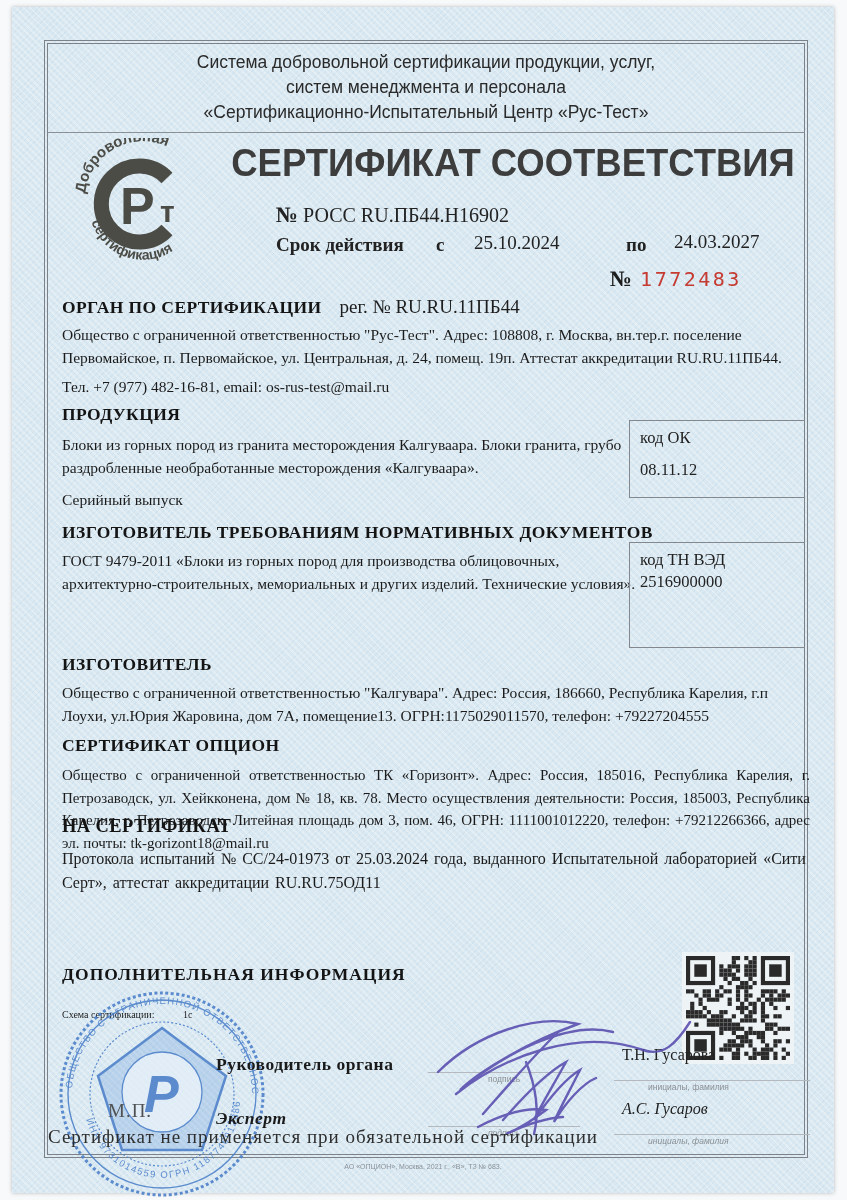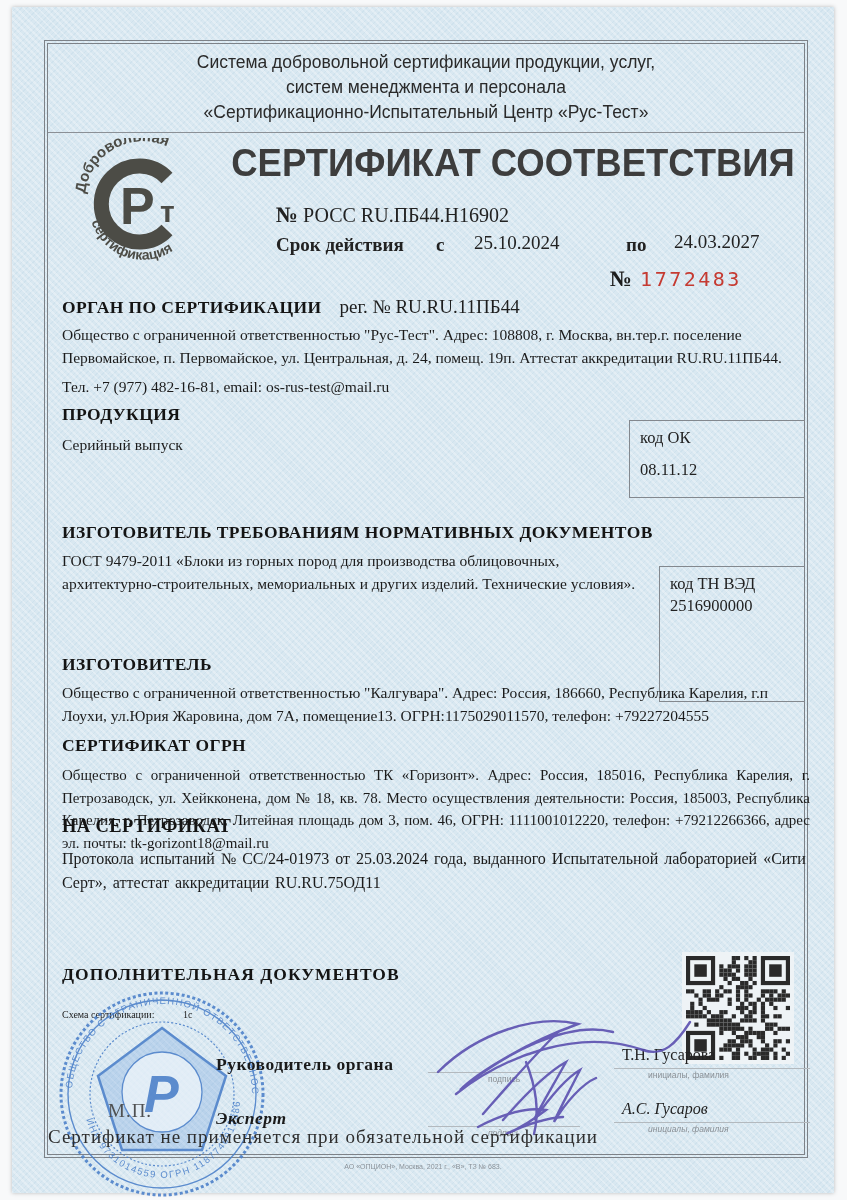--- a/index.html
+++ b/index.html
@@ -54,21 +54,21 @@
   .org-sec .body-txt{margin-top:5px;}
 
   .prod-sec{position:absolute;left:14px;top:360px;width:575px;}
   .prod-sec .body-txt{margin-top:8px;}
   .code-box{
     position:absolute;right:-1px;box-sizing:border-box;border:1px solid #83888e;border-right:none;
     padding:7px 10px;font-size:16.5px;color:#222;
   }
   .box-ok{left:581px;top:376px;height:78px;width:auto;right:-1px;}
   .box-ok .code-val{margin-top:12px;}
-  .box-tnved{left:611px;top:498px;height:136px;right:-1px;margin-top:24px;}
+  .box-tnved{left:581px;top:498px;height:106px;right:-1px;}
   .box-tnved .code-val{margin-top:2px;}
 
   .conf-sec{position:absolute;left:14px;top:478px;width:575px;}
   .conf-sec .sec-head{width:720px;}
   .conf-sec .body-txt{margin-top:6px;}
 
   .manu-sec{position:absolute;left:14px;top:610px;width:748px;}
   .manu-sec .body-txt{margin-top:6px;}
 
   .issued-sec{position:absolute;left:14px;top:691px;width:748px;}
@@ -92,21 +92,21 @@
     font-family:"Liberation Serif", serif;letter-spacing:1px;
   }
 
   .sig-row{position:absolute;left:168px;width:594px;height:46px;}
   .sig-row1{top:1002px;} .sig-row2{top:1056px;font-style:italic;}
   .sig-role{position:absolute;left:0;top:8px;font-weight:bold;font-size:17.5px;letter-spacing:.5px;color:#1a1a1a;}
   .sig-line{position:absolute;left:212px;top:0;width:152px;}
   .sig-line .line{border-bottom:1px solid #b3b9be;height:26px;}
   .cap{font-size:8.5px;color:#8a9096;text-align:center;margin-top:1px;font-family:"Liberation Sans", sans-serif;}
   .sig-name{position:absolute;left:398px;top:0;width:196px;}
-  .sig-name .nm{font-size:16px;color:#222;padding-left:8px;border-bottom:1px solid #b3b9be;padding-bottom:4px;}
+  .sig-name .nm{font-size:16px;color:#222;padding-left:8px;border-bottom:1px solid #b3b9be;padding-bottom:16px;}
   .sig-name .cap{text-align:left;padding-left:34px;}
 
   .autograph{position:absolute;left:360px;top:958px;width:300px;height:170px;pointer-events:none;}
 
   .disclaimer{
     position:absolute;left:0;top:1082px;width:100%;text-align:left;
     font-size:19px;letter-spacing:1px;color:#2e2e2e;
   }
   .print-info{
     position:absolute;left:0;top:1156px;width:100%;text-align:center;
@@ -168,20 +168,21 @@
       <div>
         <span class="sec-head">ОРГАН ПО СЕРТИФИКАЦИИ</span>
         <span class="org-reg">рег. № RU.RU.11ПБ44</span>
       </div>
       <div class="body-txt">Общество с ограниченной ответственностью "Рус-Тест". Адрес: 108808, г. Москва, вн.тер.г. поселение Первомайское, п. Первомайское, ул. Центральная, д. 24, помещ. 19п. Аттестат аккредитации RU.RU.11ПБ44.</div>
       <div class="body-txt">Тел. +7 (977) 482-16-81, email: os-rus-test@mail.ru</div>
     </div>
 
     <div class="prod-sec">
       <div class="sec-head">ПРОДУКЦИЯ</div>
+      <div class="body-txt">Блоки из горных пород из гранита месторождения Калгуваара. Блоки гранита, грубо раздробленные необработанные месторождения «Калгуваара».</div>
       <div class="body-txt">Серийный выпуск</div>
     </div>
 
     <div class="code-box box-ok">
       <div>код ОК</div>
       <div class="code-val">08.11.12</div>
     </div>
 
     <div class="conf-sec">
       <div class="sec-head">ИЗГОТОВИТЕЛЬ ТРЕБОВАНИЯМ НОРМАТИВНЫХ ДОКУМЕНТОВ</div>
@@ -192,31 +193,31 @@
       <div>код ТН ВЭД</div>
       <div class="code-val">2516900000</div>
     </div>
 
     <div class="manu-sec">
       <div class="sec-head">ИЗГОТОВИТЕЛЬ</div>
       <div class="body-txt">Общество с ограниченной ответственностью "Калгувара". Адрес: Россия, 186660, Республика Карелия, г.п Лоухи, ул.Юрия Жаровина, дом 7А, помещение13. ОГРН:1175029011570, телефон: +79227204555</div>
     </div>
 
     <div class="issued-sec">
-      <div class="sec-head">СЕРТИФИКАТ ОГРН</div>
+      <div class="sec-head">СЕРТИФИКАТ ОПЦИОН</div>
       <div class="body-txt">Общество с ограниченной ответственностью ТК «Горизонт». Адрес: Россия, 185016, Республика Карелия, г. Петрозаводск, ул. Хейкконена, дом № 18, кв. 78. Место осуществления деятельности: Россия, 185003, Республика Карелия, г. Петрозаводск, Литейная площадь дом 3, пом. 46, ОГРН: 1111001012220, телефон: +79212266366, адрес эл. почты: tk-gorizont18@mail.ru</div>
     </div>
 
     <div class="basis-sec">
       <div class="sec-head">НА СЕРТИФИКАТ</div>
       <div class="body-txt">Протокола испытаний № СС/24-01973 от 25.03.2024 года, выданного Испытательной лабораторией «Сити Серт», аттестат аккредитации RU.RU.75ОД11</div>
     </div>
 
     <div class="addl-sec">
-      <div class="sec-head">ДОПОЛНИТЕЛЬНАЯ ДОКУМЕНТОВ</div>
+      <div class="sec-head">ДОПОЛНИТЕЛЬНАЯ ИНФОРМАЦИЯ</div>
       <div class="scheme-row">
         <span>Схема сертификации:</span>
         <span class="scheme-val">1с</span>
       </div>
     </div>
 
     <div class="qr">
       <svg viewBox="0 0 100 100" fill="#2a2a2a">
           <rect x="44" y="0" width="4" height="4"></rect>
           <rect x="48" y="0" width="4" height="4"></rect>

